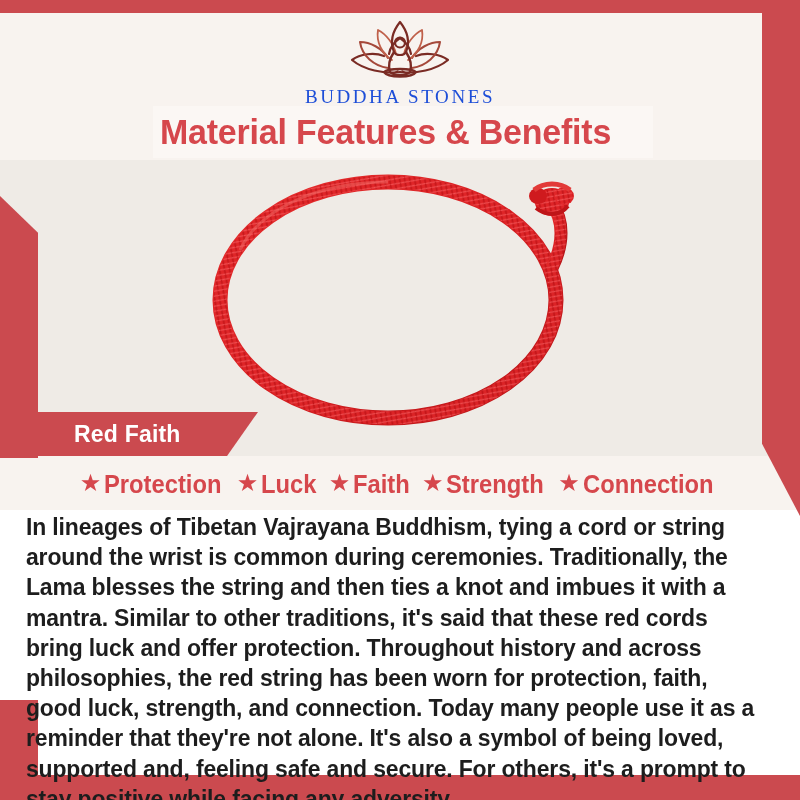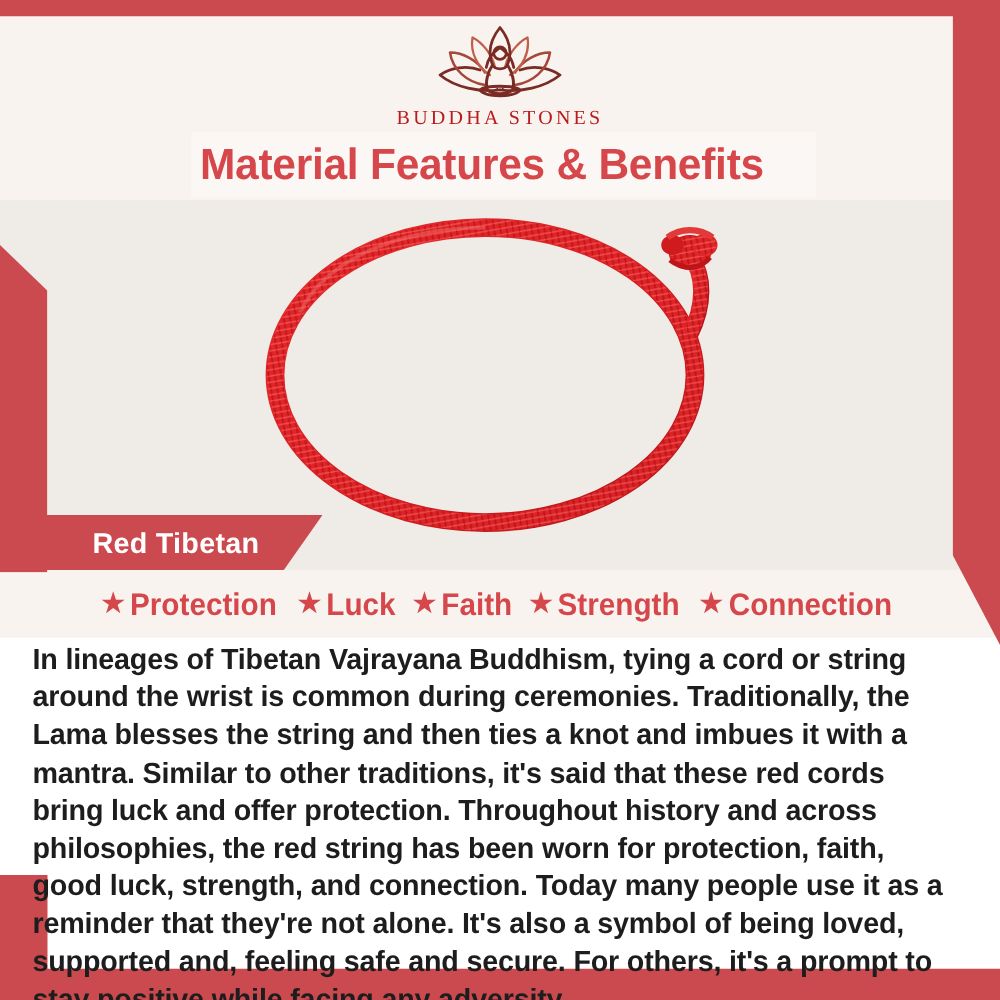--- a/index.html
+++ b/index.html
@@ -86,23 +86,23 @@
     align-items: center;
   }
   .logo-mark {
     width: 128px;
     height: 66px;
     display: block;
   }
   .logo-text {
     margin-top: 4px;
     font-family: "Liberation Serif", serif;
-    font-size: 16px;
+    font-size: 19px;
     letter-spacing: 2.6px;
-    color: #b91c1c;
+    color: #1d4ed8;
     font-weight: 400;
   }
 
   
   .title-banner {
     position: absolute;
     left: 153px; top: 106px;
     width: 500px; height: 52px;
     background: #fbf7f4;
     display: flex;
@@ -275,21 +275,21 @@
       <ellipse cx="392" cy="42" rx="16" ry="13" fill="url(#braid)" opacity="0.9"></ellipse>
       <ellipse cx="404" cy="36" rx="10" ry="9" fill="#e0272a"></ellipse>
       <ellipse cx="404" cy="36" rx="9" ry="8" fill="url(#braid)" opacity="0.9"></ellipse>
       <ellipse cx="378" cy="36" rx="9" ry="8" fill="#cf1a1e"></ellipse>
       <path d="M374 30 C384 22 400 22 410 30" fill="none" stroke="#e23a38" stroke-width="5"></path>
       <path d="M376 48 C386 56 400 56 408 46" fill="none" stroke="#bf1518" stroke-width="4"></path>
     </svg>
   </div>
 
   <div class="label-banner">
-    <span class="label-text">Red Tibetan</span>
+    <span class="label-text">Red Faith</span>
   </div>
 
   <div class="features-row">
     <div class="feature">
       <span class="star">★</span>
       <span class="feature-label">Protection</span>
     </div>
     <div class="feature">
       <span class="star">★</span>
       <span class="feature-label">Luck</span>

